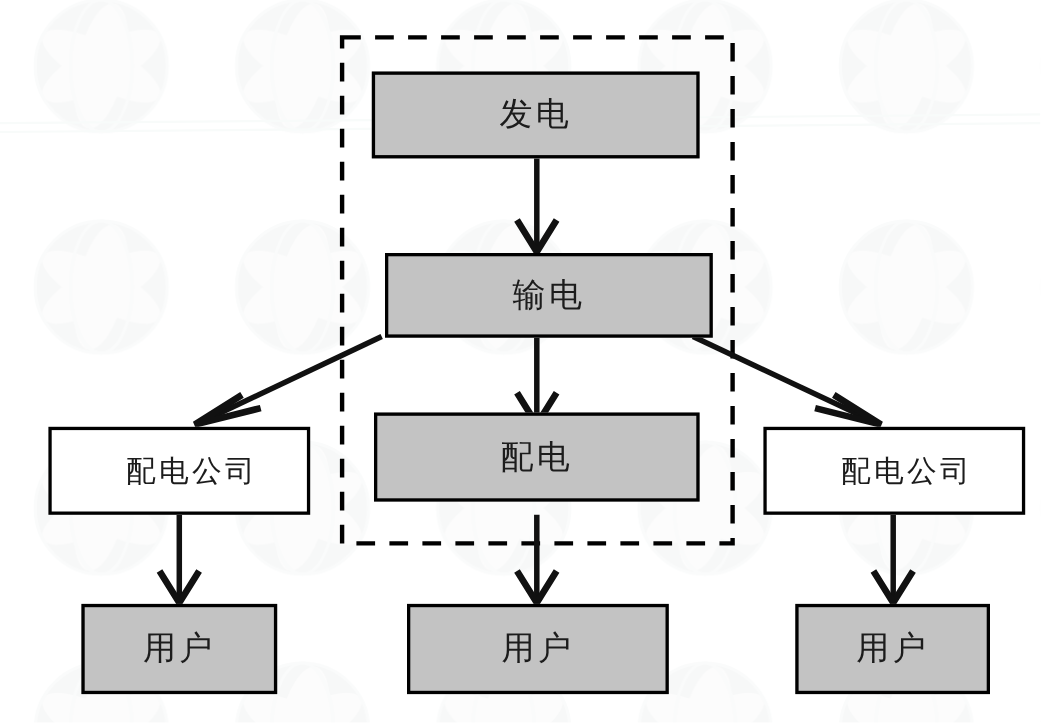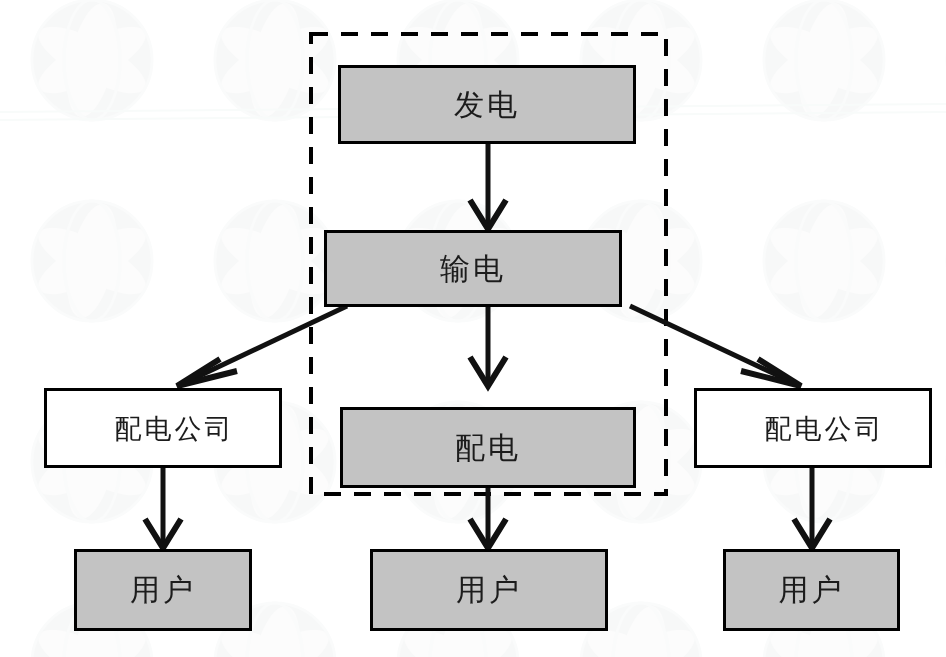--- a/index.html
+++ b/index.html
@@ -120,25 +120,25 @@
     <g>
       <line x1="812" y1="468" x2="812" y2="545" stroke="#111111" stroke-width="5"></line>
       <polyline points="794,519 812,548 830,519" fill="none" stroke="#111111" stroke-width="6" stroke-linejoin="miter" stroke-linecap="butt"></polyline>
     </g>
   </svg>
 
   <div class="node-box filled" style="left:338px; top:65px; width:298px; height:79px;">
     <span class="node-label">发电</span>
   </div>
 
-  <div class="node-box filled" style="left:324px; top:230px; width:298px; height:77px;">
+  <div class="node-box filled" style="left:350px; top:230px; width:298px; height:77px;">
     <span class="node-label">输电</span>
   </div>
 
-  <div class="node-box filled" style="left:340px; top:407px; width:296px; height:81px;">
+  <div class="node-box filled" style="left:340px; top:375px; width:296px; height:81px;">
     <span class="node-label">配电</span>
   </div>
 
   <div class="node-box hollow" style="left:44px; top:388px; width:238px; height:80px;">
     <span class="node-label small">配电公司</span>
   </div>
 
   <div class="node-box hollow" style="left:694px; top:388px; width:238px; height:80px;">
     <span class="node-label small">配电公司</span>
   </div>

